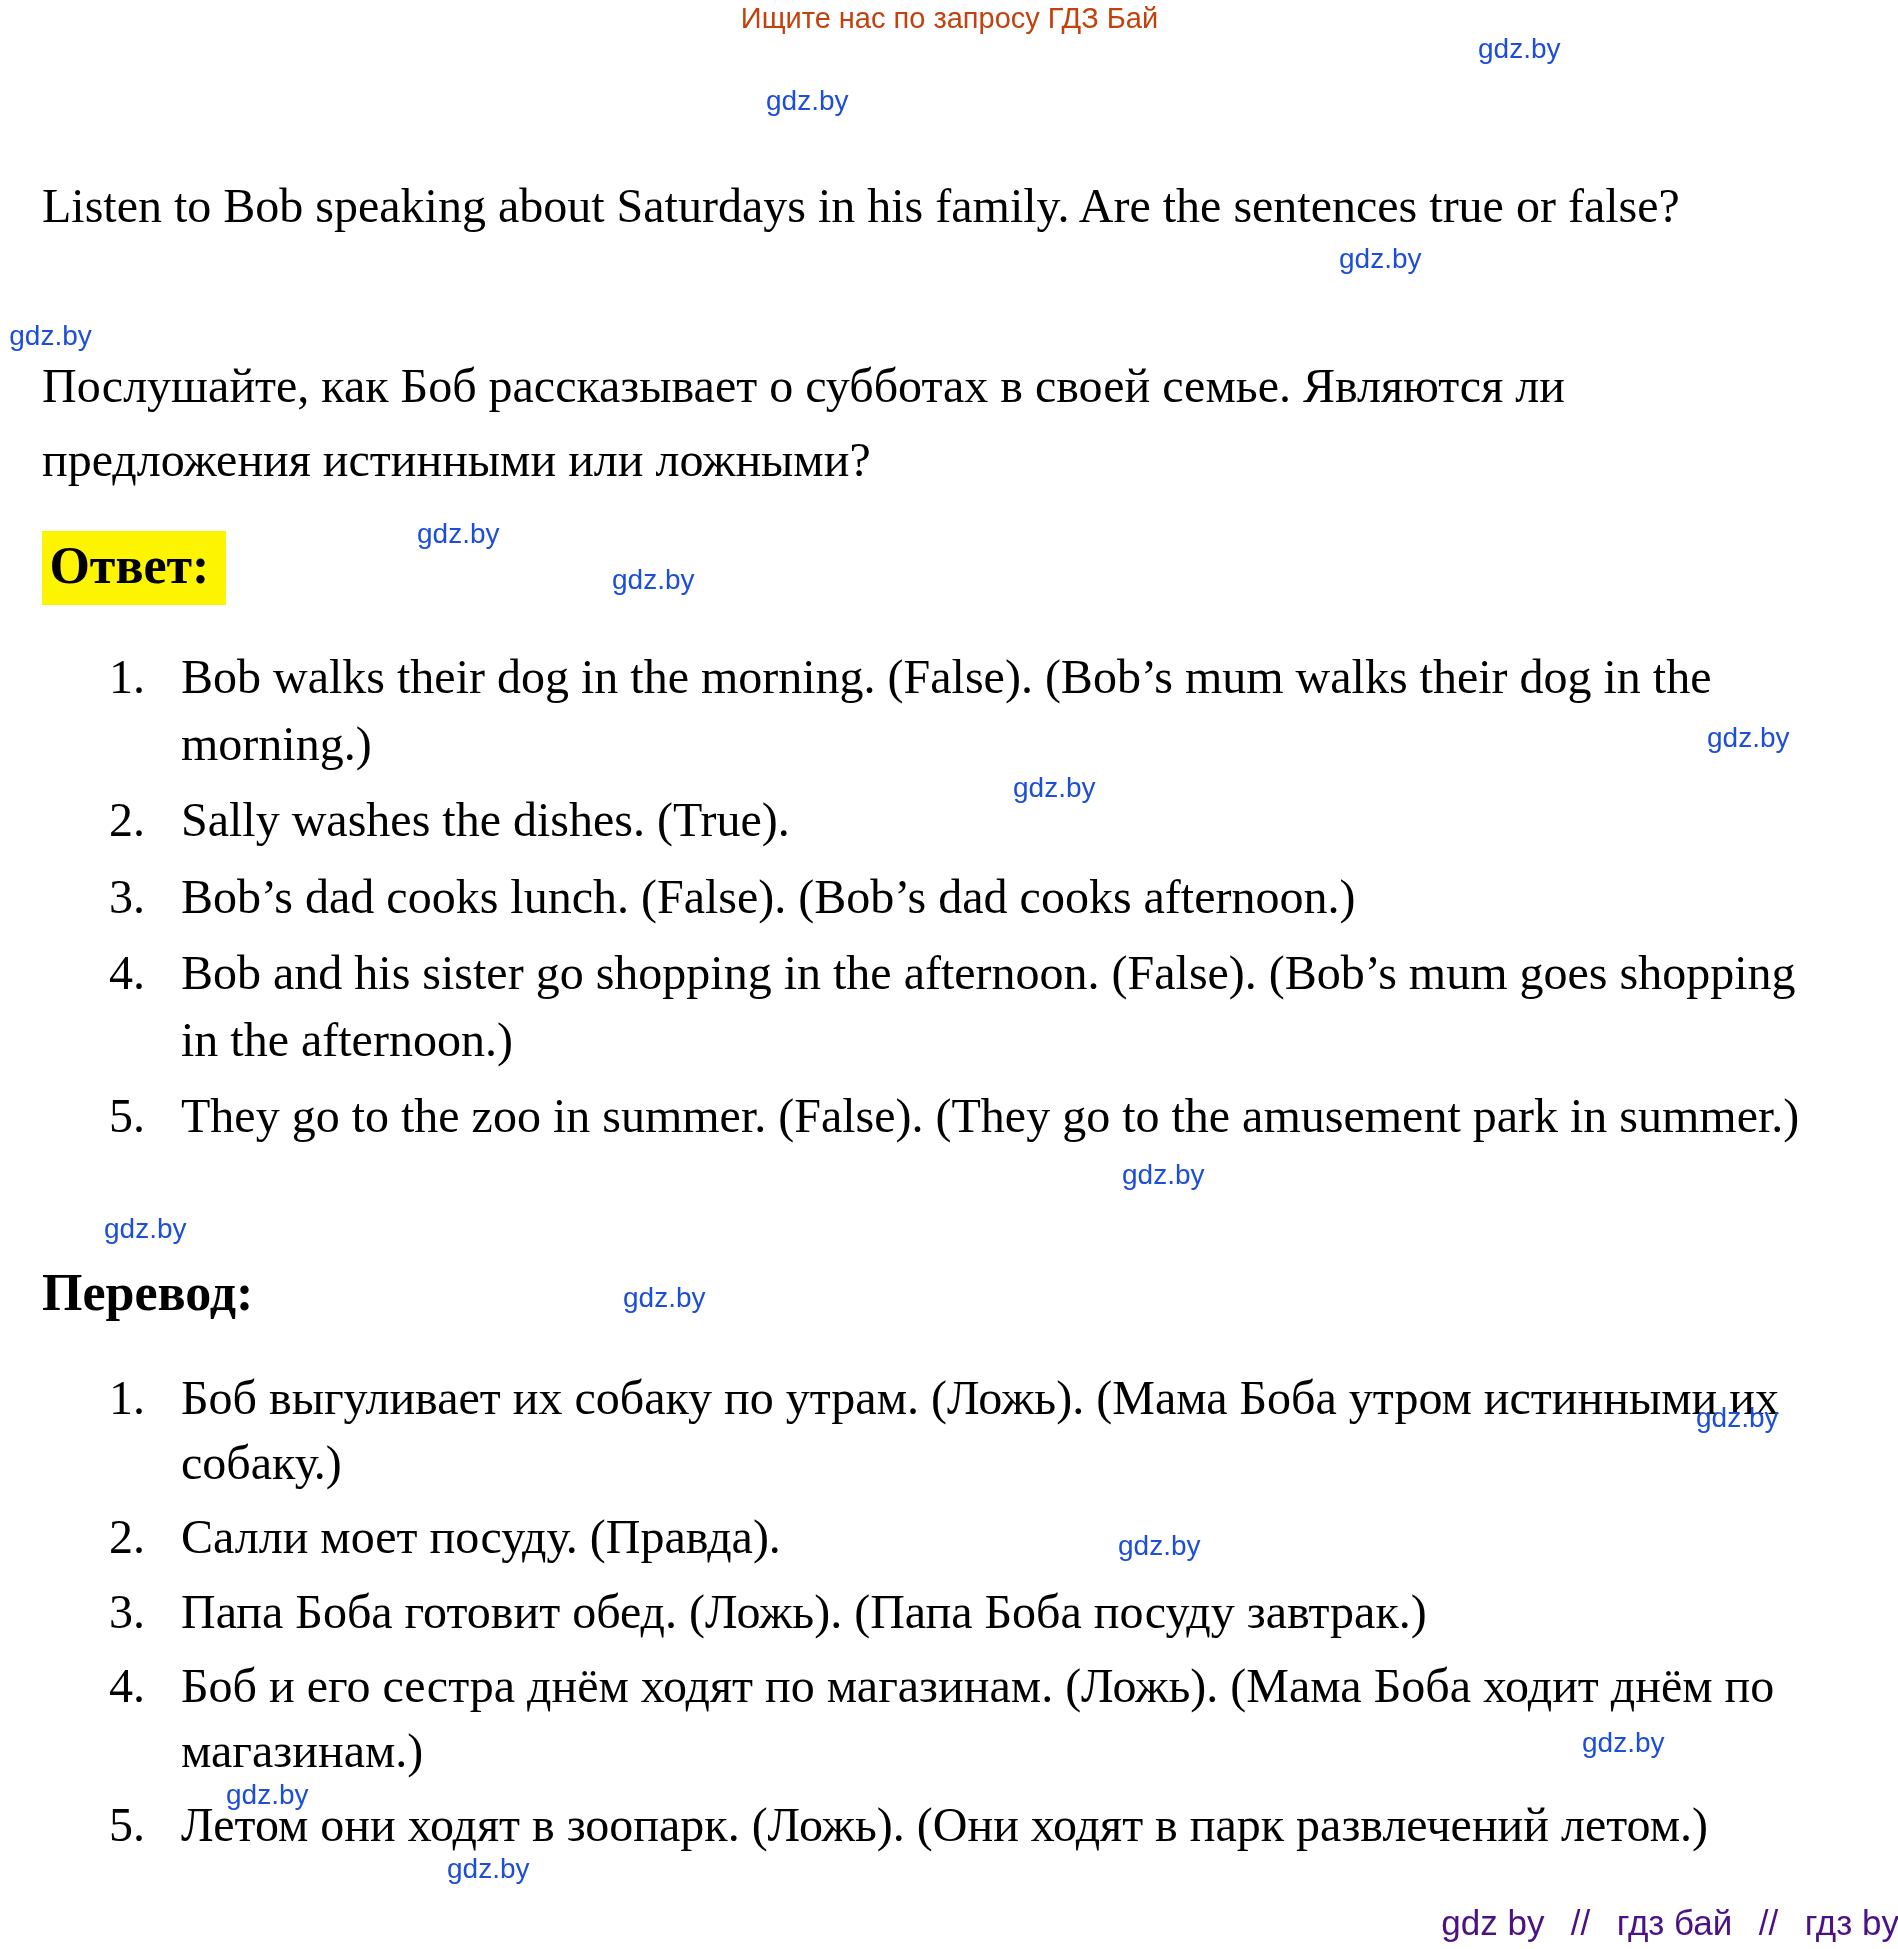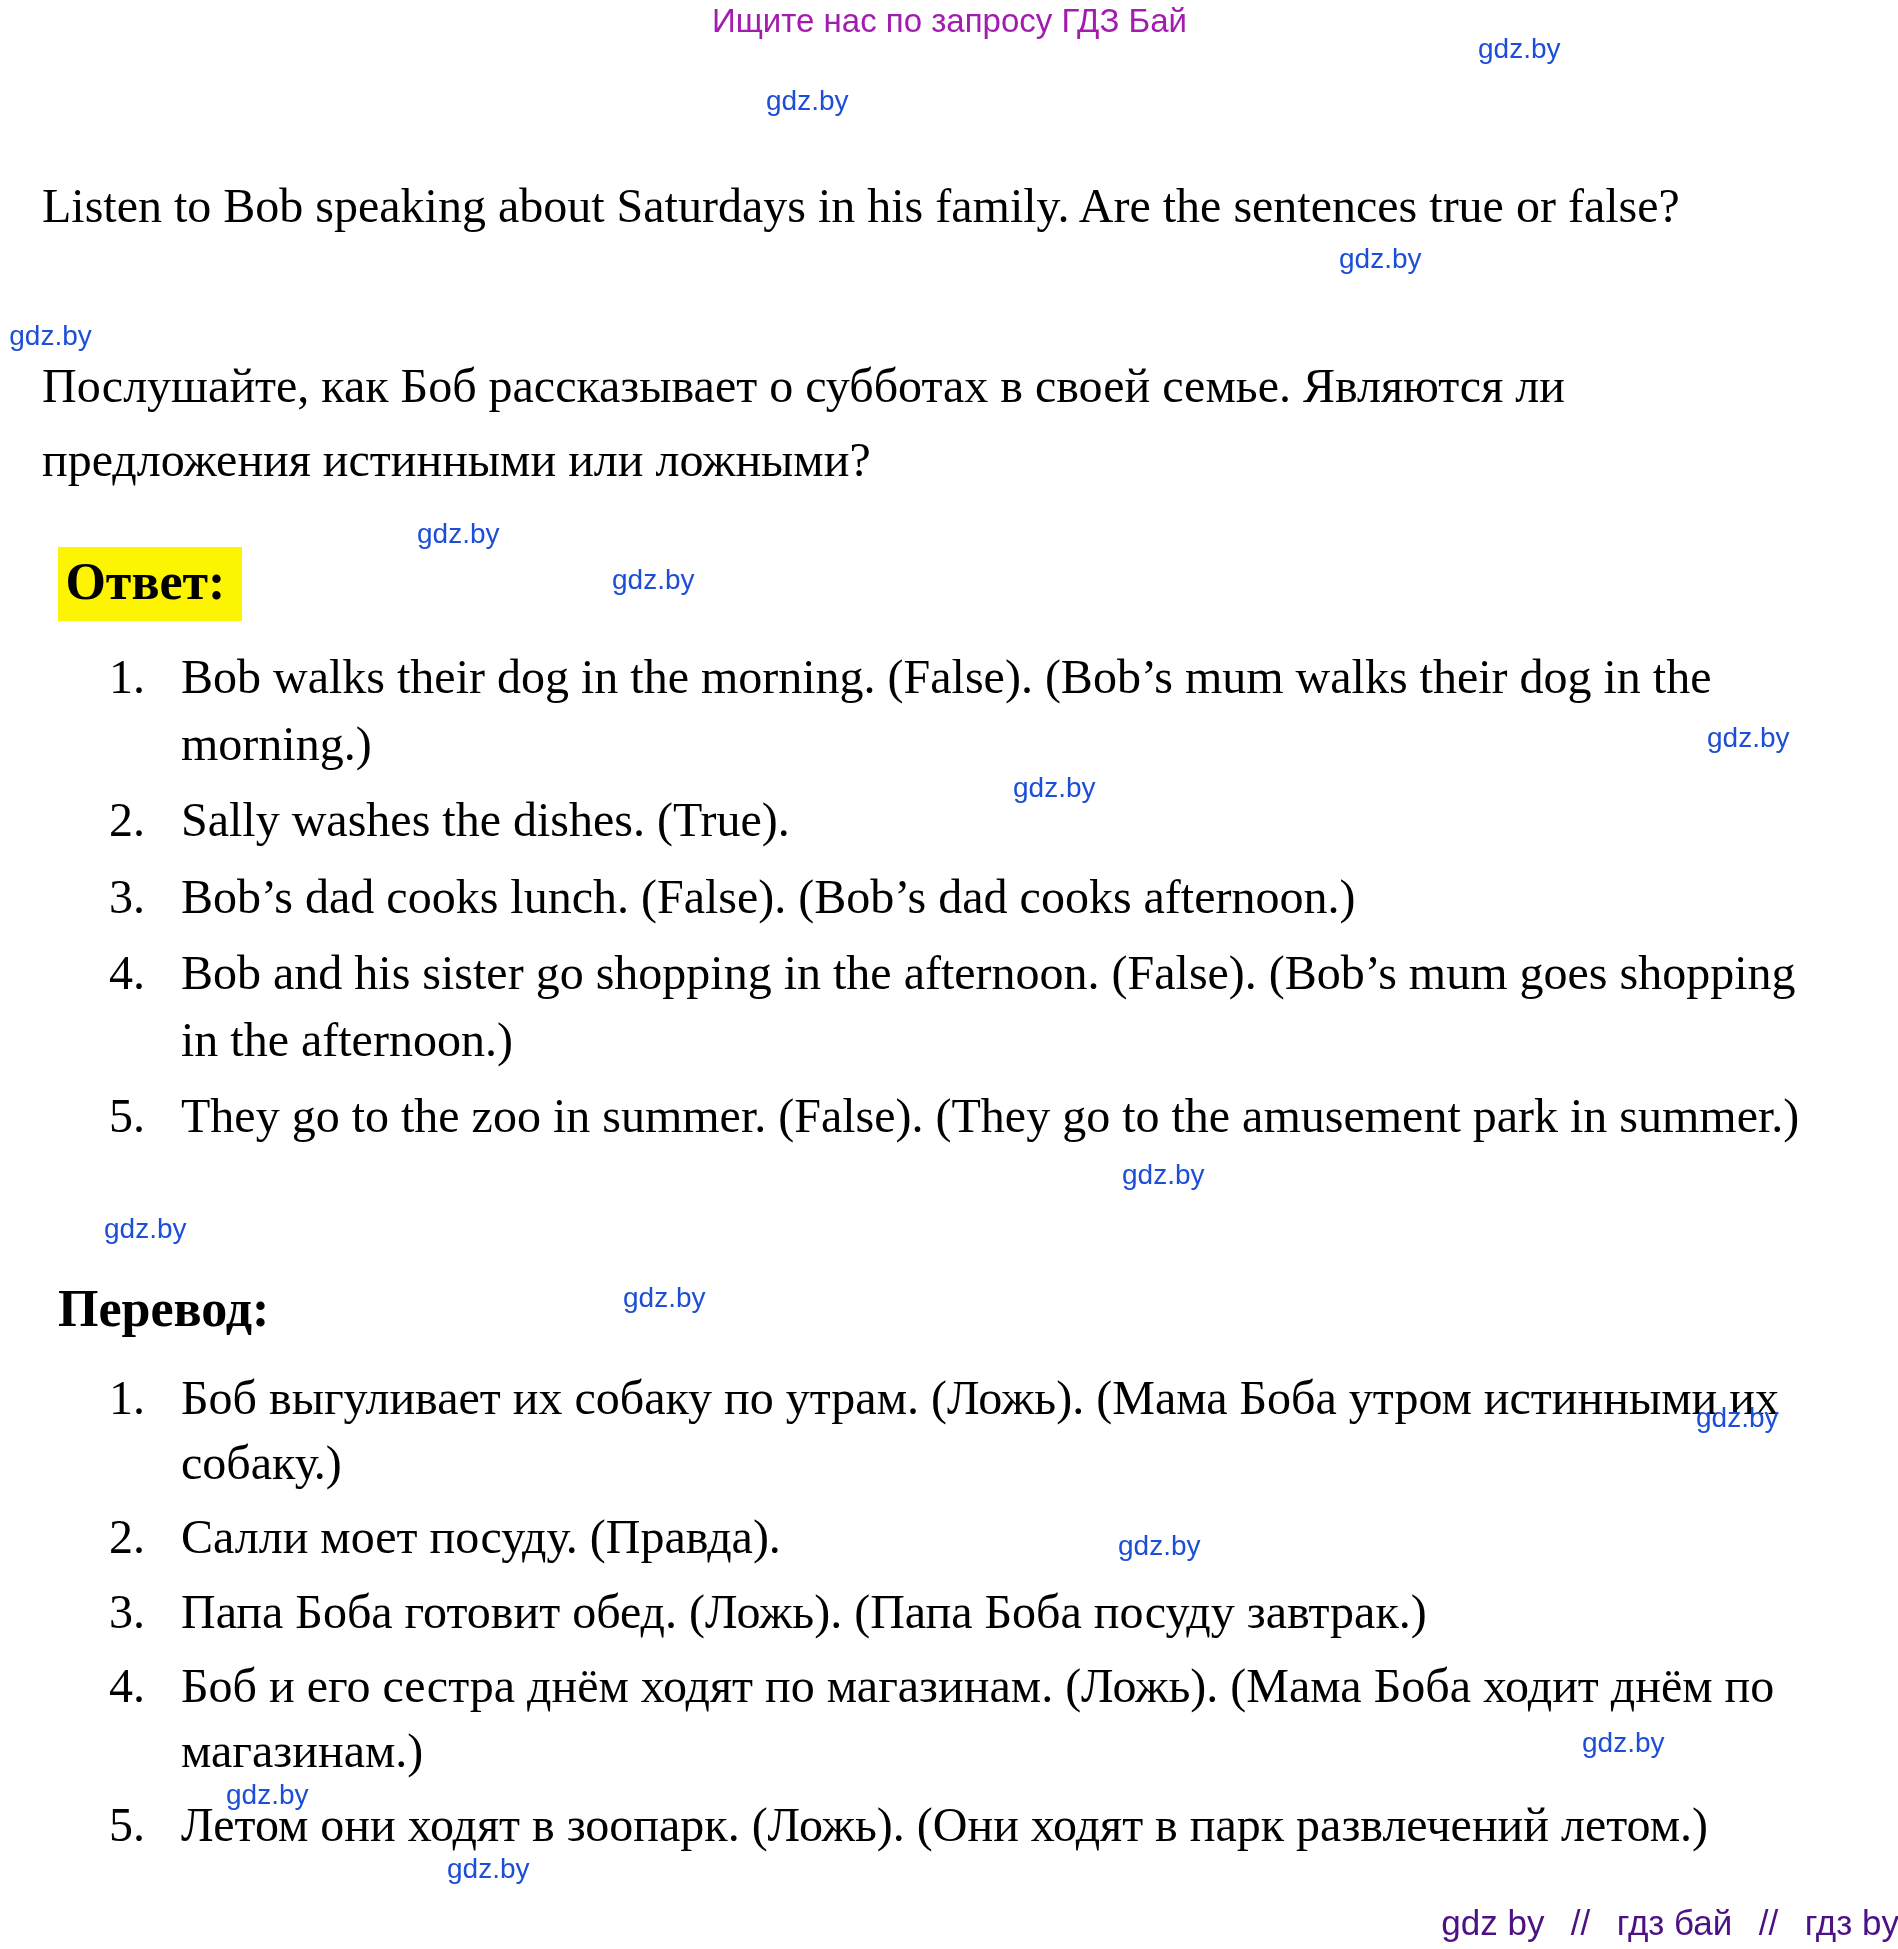--- a/index.html
+++ b/index.html
@@ -10,22 +10,22 @@
     background: #ffffff;
     overflow: hidden;
     font-family: "Liberation Serif", serif;
     color: #000000;
   }
   .banner {
     position: absolute;
     top: 1.9px; left: 0; right: 0;
     text-align: center;
     font-family: "Liberation Sans", sans-serif;
-    font-size: 33px;
-    color: #a21caf;
+    font-size: 29px;
+    color: #c2410c;
     white-space: nowrap;
   }
   .title {
     position: absolute;
     left: 42px; top: 41px;
     font-size: 54px;
     font-weight: bold;
     margin: 0;
     white-space: nowrap;
   }
@@ -37,21 +37,21 @@
     font-size: 48px;
     line-height: 74px;
   }
   .task-en { top: 169px; }
   .task-ru { top: 349px; }
   .section-label {
     position: absolute;
     left: 42px;
     font-size: 52px;
     font-weight: bold;
-    margin: 16px;
+    margin: 0;
     white-space: nowrap;
     text-align: center;
   }
   .answer-label { top: 536px; }
   .translation-label { top: 1263px; }
   .hl { background: #fcf400; padding: 5.6px 16.7px 11px 7.4px; }
   .list {
     position: absolute;
     left: 109px;
     width: 1707px;

